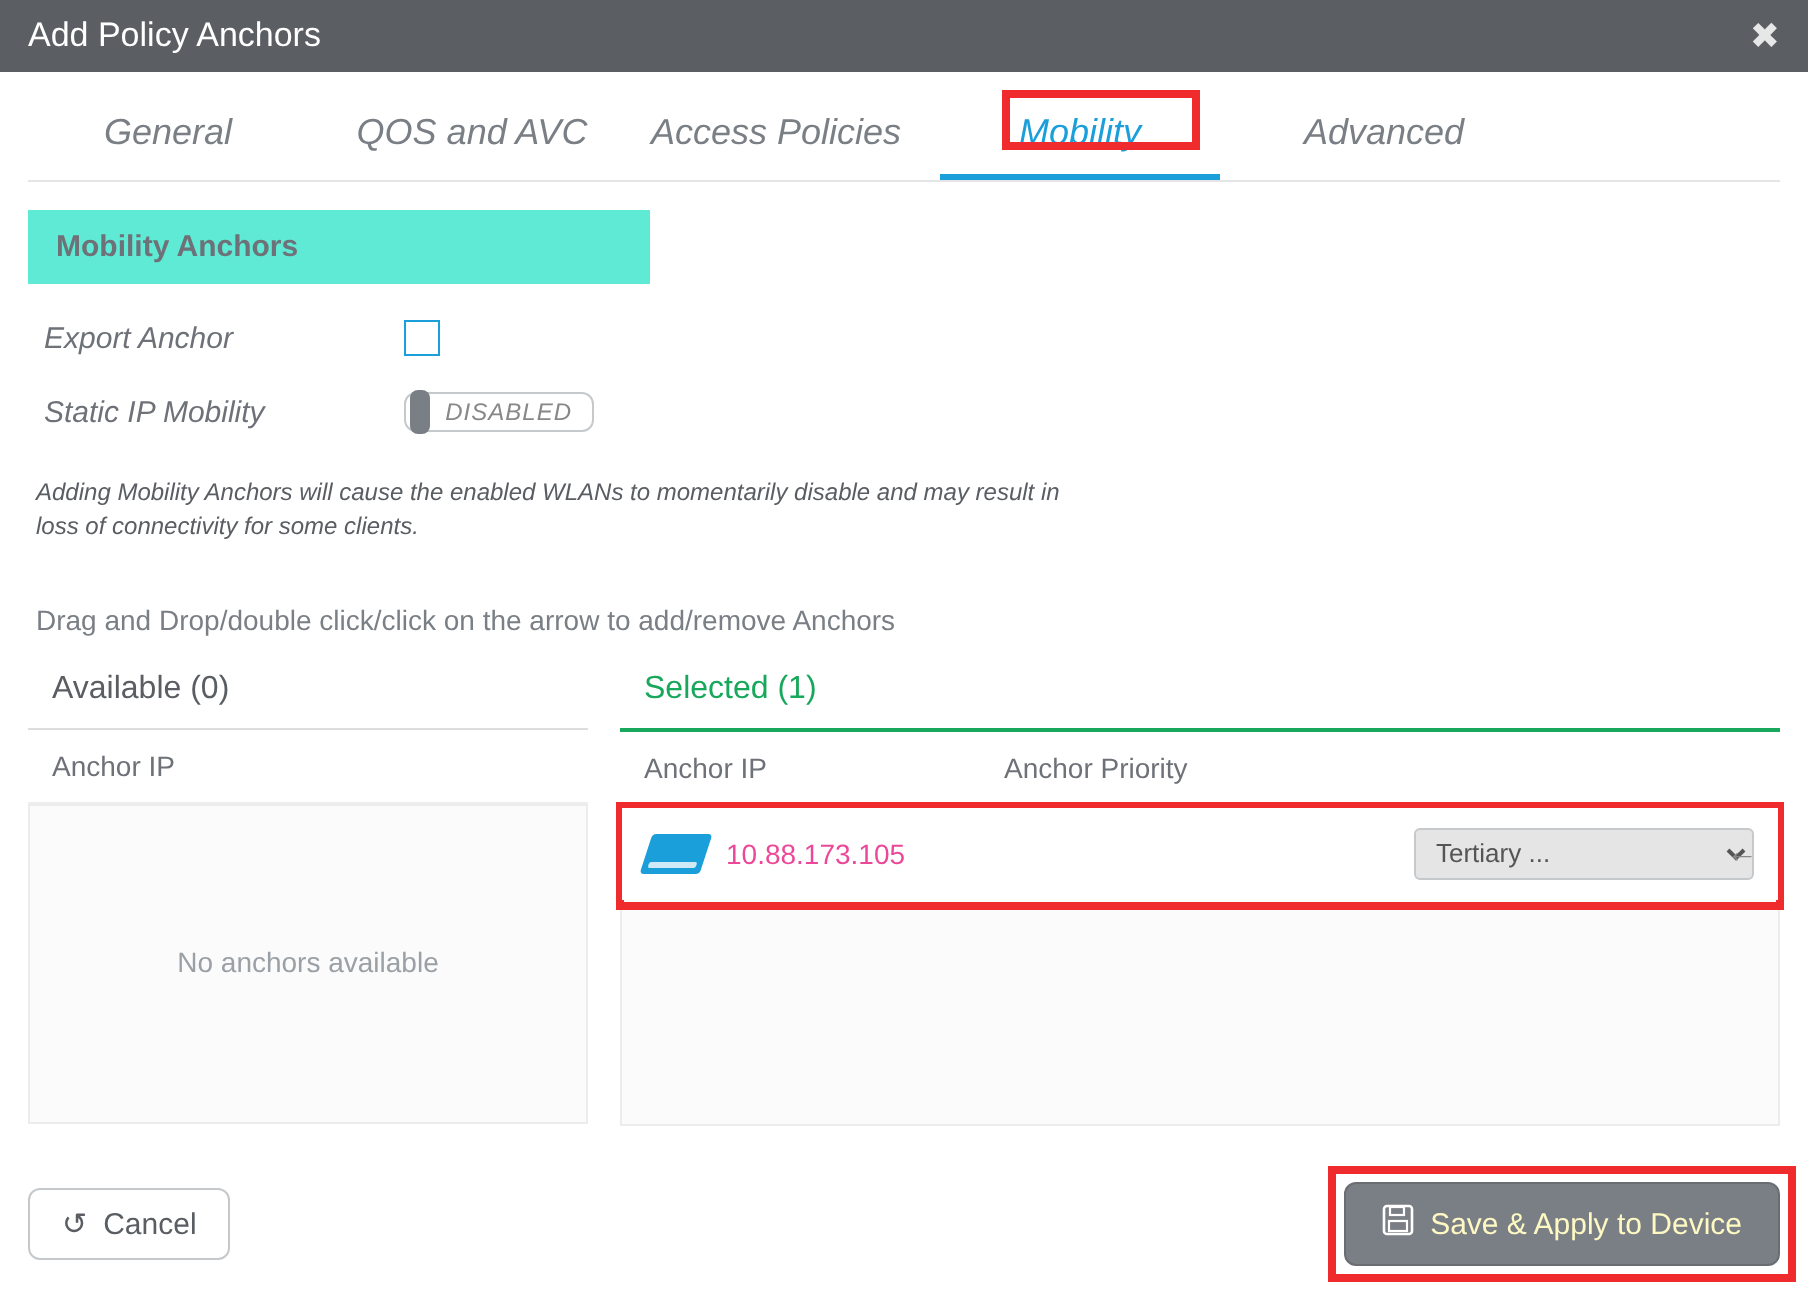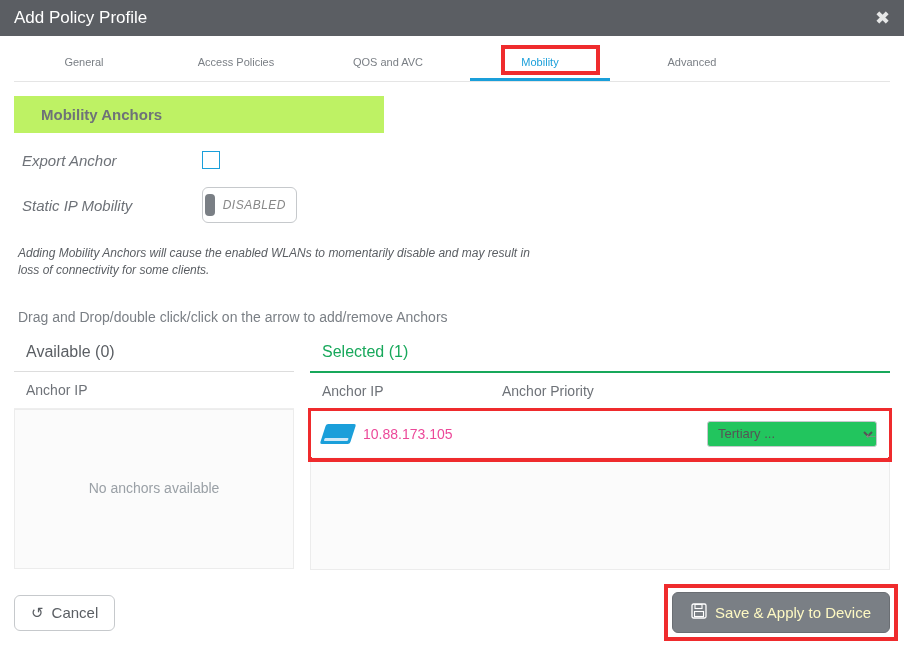--- a/index.html
+++ b/index.html
@@ -28,54 +28,55 @@
     display: flex;
     border-bottom: 1px solid #e5e5e5;
     margin: 0 14px;
     padding-top: 14px;
   }
   .tab {
     flex: 0 0 auto;
     text-align: center;
     padding: 6px 0 10px 0;
     color: #7a7f85;
-    font-size: 11px;
+    font-size: 18px;
     cursor: pointer;
     margin-right: 12px;
     width: 140px;
+    font-style: italic;
   }
   .tab.active { color: #1a9fda; border-bottom: 3px solid #1a9fda; }
   .tab-highlight { position: absolute; border: 4px solid #ef2b2d; pointer-events: none; }
   .tab-highlight.mob { left: 501px; top: 45px; width: 99px; height: 30px; }
 
   .body-area { padding: 14px 14px 8px 14px; position: relative; }
 
   .section-title-bar {
-    background: #bef264;
-    padding: 10px 27px;
+    background: #5eead4;
+    padding: 10px 14px;
     color: #6e7278;
     font-weight: 600;
     font-size: 15px;
-    width: 370px;
+    width: 311px;
   }
 
   .form-row { display:flex; align-items:center; margin: 18px 8px 0 8px; font-style: italic; }
   .form-label { width: 180px; color: #6e7278; font-size: 15px; }
 
   .checkbox {
     width: 18px; height: 18px;
     border: 1px solid #1a9fda; background: #fff;
     cursor: pointer;
     display:inline-block;
   }
 
   .toggle {
     display:inline-flex; align-items:center;
     border: 1px solid #c6c9cc; border-radius: 6px;
-    padding: 2px 10px 2px 2px; height: 36px;
+    padding: 2px 10px 2px 2px; height: 20px;
     width: 95px;
     color: #888; font-size: 12px; letter-spacing: 0.5px;
     cursor: pointer;
   }
   .toggle .knob {
     width: 22px; height: 22px; background: #7a7f85; border-radius: 4px;
     margin-right: 8px;
   }
 
   .italic-note { font-style: italic; color: #5a5e63; font-size: 12px; line-height: 1.4; margin: 22px 4px 0 4px; max-width: 520px; }
@@ -107,21 +108,21 @@
     display:flex; align-items:center; gap:10px;
     padding: 10px 12px;
     background: #fff;
     position: relative;
   }
   .anchor-row .ip { width: 150px; color:#ec4899; font-size:14px; }
   .anchor-row select {
     width: 170px; height:26px;
     border:1px solid #c6c9cc; border-radius:3px;
     color:#555; font-size:13px; padding: 0 6px;
-    background:#22c55e;
+    background:#e5e5e5;
   }
   .anchor-row .arrow {
     position:absolute; right:10px; top:50%; transform:translateY(-50%);
     color:#888; font-size:16px; cursor:pointer;
   }
 
   .device-icon {
     width: 30px; height: 20px;
     background:#1a9fda;
     border-radius: 2px;
@@ -155,28 +156,28 @@
   .btn.primary {
     background:#7a7f85; color:#fef9c3; border-color:#6a6e73;
     padding: 10px 18px;
   }
   .save-highlight { position:absolute; border:4px solid #ef2b2d; pointer-events:none; }
 </style>
 </head>
 <body>
 
 <div class="modal-header">
-  <span class="title">Add Policy Profile</span>
+  <span class="title">Add Policy Anchors</span>
   <span class="close-x">✖</span>
 </div>
 
 <div class="tabs">
   <div class="tab">General</div>
+  <div class="tab">QOS and AVC</div>
   <div class="tab">Access Policies</div>
-  <div class="tab">QOS and AVC</div>
   <div class="tab active">Mobility</div>
   <div class="tab">Advanced</div>
 </div>
 <div class="tab-highlight mob"></div>
 
 <div class="body-area">
   <div class="section-title-bar">Mobility Anchors</div>
 
   <div class="form-row">
     <div class="form-label">Export Anchor</div>

